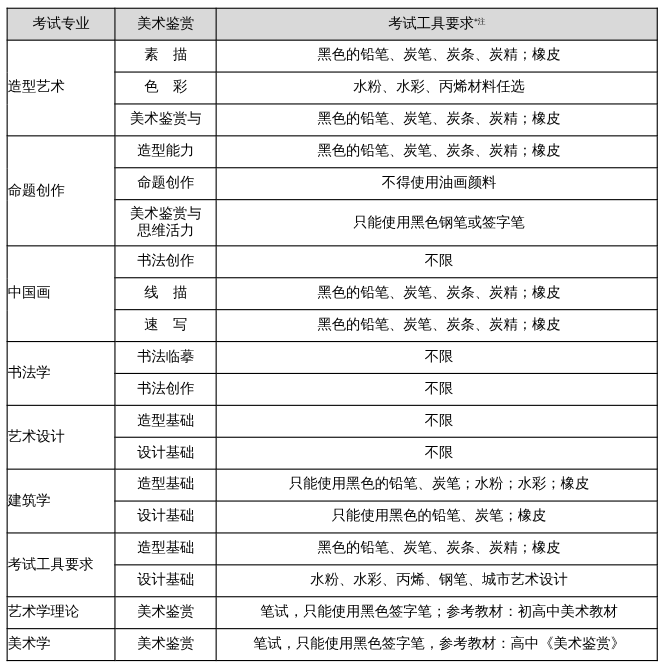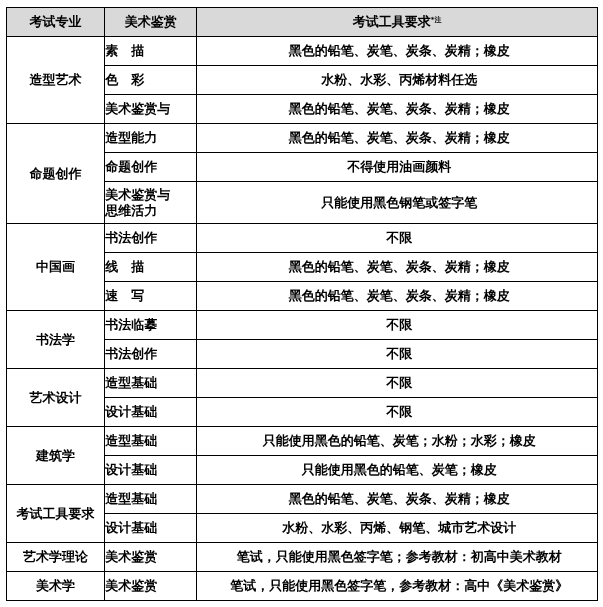--- a/index.html
+++ b/index.html
@@ -1,24 +1,24 @@
 <!DOCTYPE html>
 <html><head>
 <meta charset="utf-8">
 <style>
   html, body { margin: 0; padding: 0; background: #ffffff; }
   body { width: 603px; height: 607px; position: relative; overflow: hidden;
          font-family: "DejaVu Sans", "Liberation Sans", sans-serif; color: #000; }
   table { position: absolute; left: 6px; top: 7px; border-collapse: collapse;
           table-layout: fixed; width: 592px; }
-  td, th { border: 1px solid #000; font-size: 13px; font-weight: bold;
+  td, th { border: 1px solid #000; font-size: 13px; font-weight: normal;
            padding: 0; height: 28px; line-height: 16px; }
   th { background: #d9d9d9; text-align: center; }
-  td.major { text-align: center; }
-  td.subject { }
+  td.major { text-align: left; }
+  td.subject { text-align: center; }
   td.req { text-align: center; padding-left: 4px; white-space: nowrap; }
   tr.tall td { height: 41px; }
   sup { font-size: 7px; vertical-align: top; position: relative; top: -2px; }
   .col1 { width: 98px; } .col2 { width: 92px; } .col3 { width: 400px; }
 </style>
 </head>
 <body>
 
 <table>
   <colgroup>

